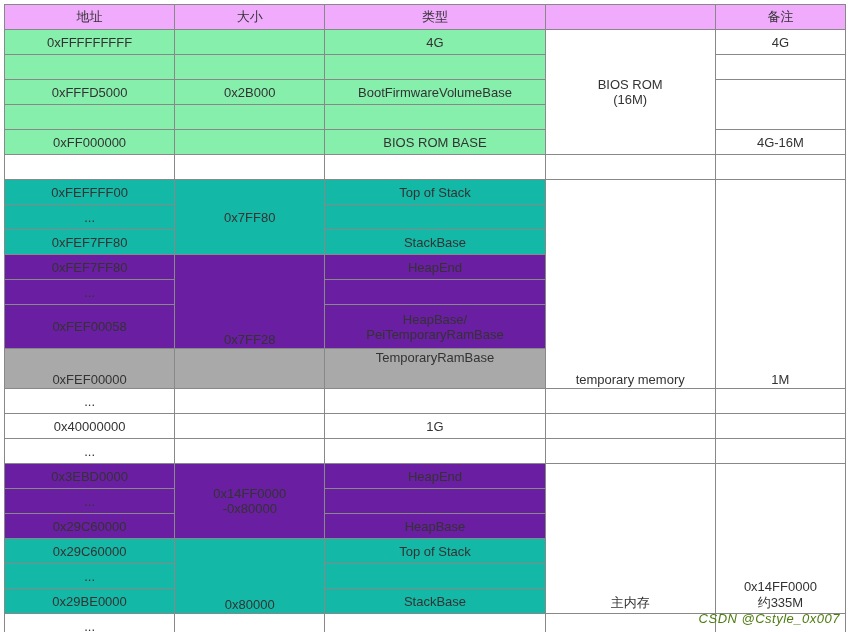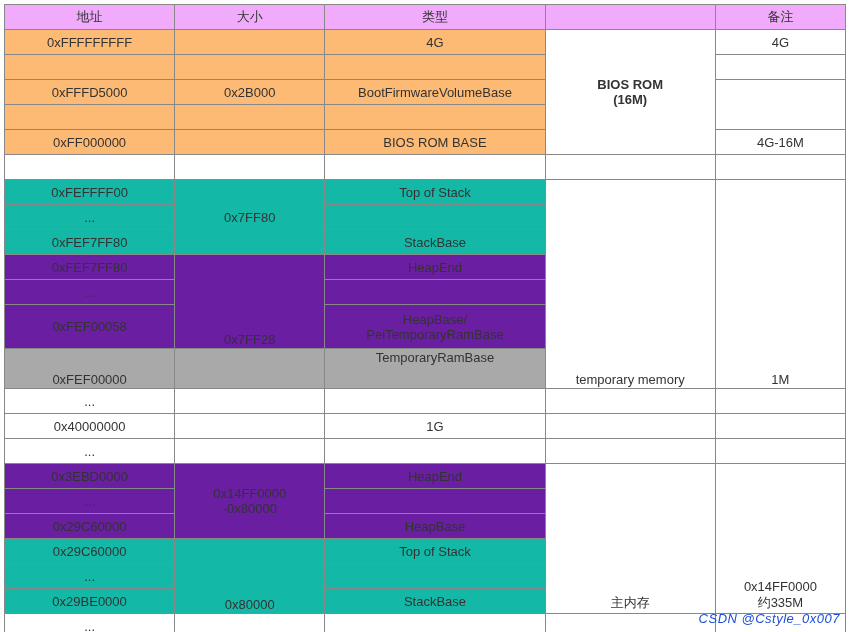--- a/index.html
+++ b/index.html
@@ -17,29 +17,29 @@
   }
   td, th {
     border: 1px solid #888;
     text-align: center;
     vertical-align: middle;
     height: 22px;
     padding: 1px 2px;
     font-weight: normal;
   }
   th { background: #f0abfc; }
-  .c-blue   { background: #fdba74; text-align: center; }
+  .c-blue   { background: #86efac; text-align: center; }
   .c-orange { background: #14b8a6; }
   .c-purple { background: #6a1ea1; }
   .c-gray   { background: #a9a9a9; }
   .watermark {
     position: fixed;
     right: 10px;
     bottom: 6px;
-    color: #1d4ed8;
+    color: #4d7c0f;
     font-size: 13px;
     font-style: italic;
     letter-spacing: .5px;
     pointer-events: none;
   }
   col.addr  { width: 170px; }
   col.size  { width: 150px; }
   col.type  { width: 220px; }
   col.span  { width: 170px; }
   col.note  { width: 130px; }
@@ -61,21 +61,21 @@
     <th>大小</th>
     <th>类型</th>
     <th></th>
     <th>备注</th>
   </tr>
 
   <tr>
     <td class="c-blue">0xFFFFFFFFF</td>
     <td class="c-blue"></td>
     <td class="c-blue">4G</td>
-    <td rowspan="5" style="white-space:pre-line;font-weight:bold;">BIOS ROM
+    <td rowspan="5" style="white-space:pre-line;">BIOS ROM
 (16M)</td>
     <td>4G</td>
   </tr>
   <tr>
     <td class="c-blue"></td>
     <td class="c-blue"></td>
     <td class="c-blue"></td>
     <td></td>
   </tr>
   <tr>

